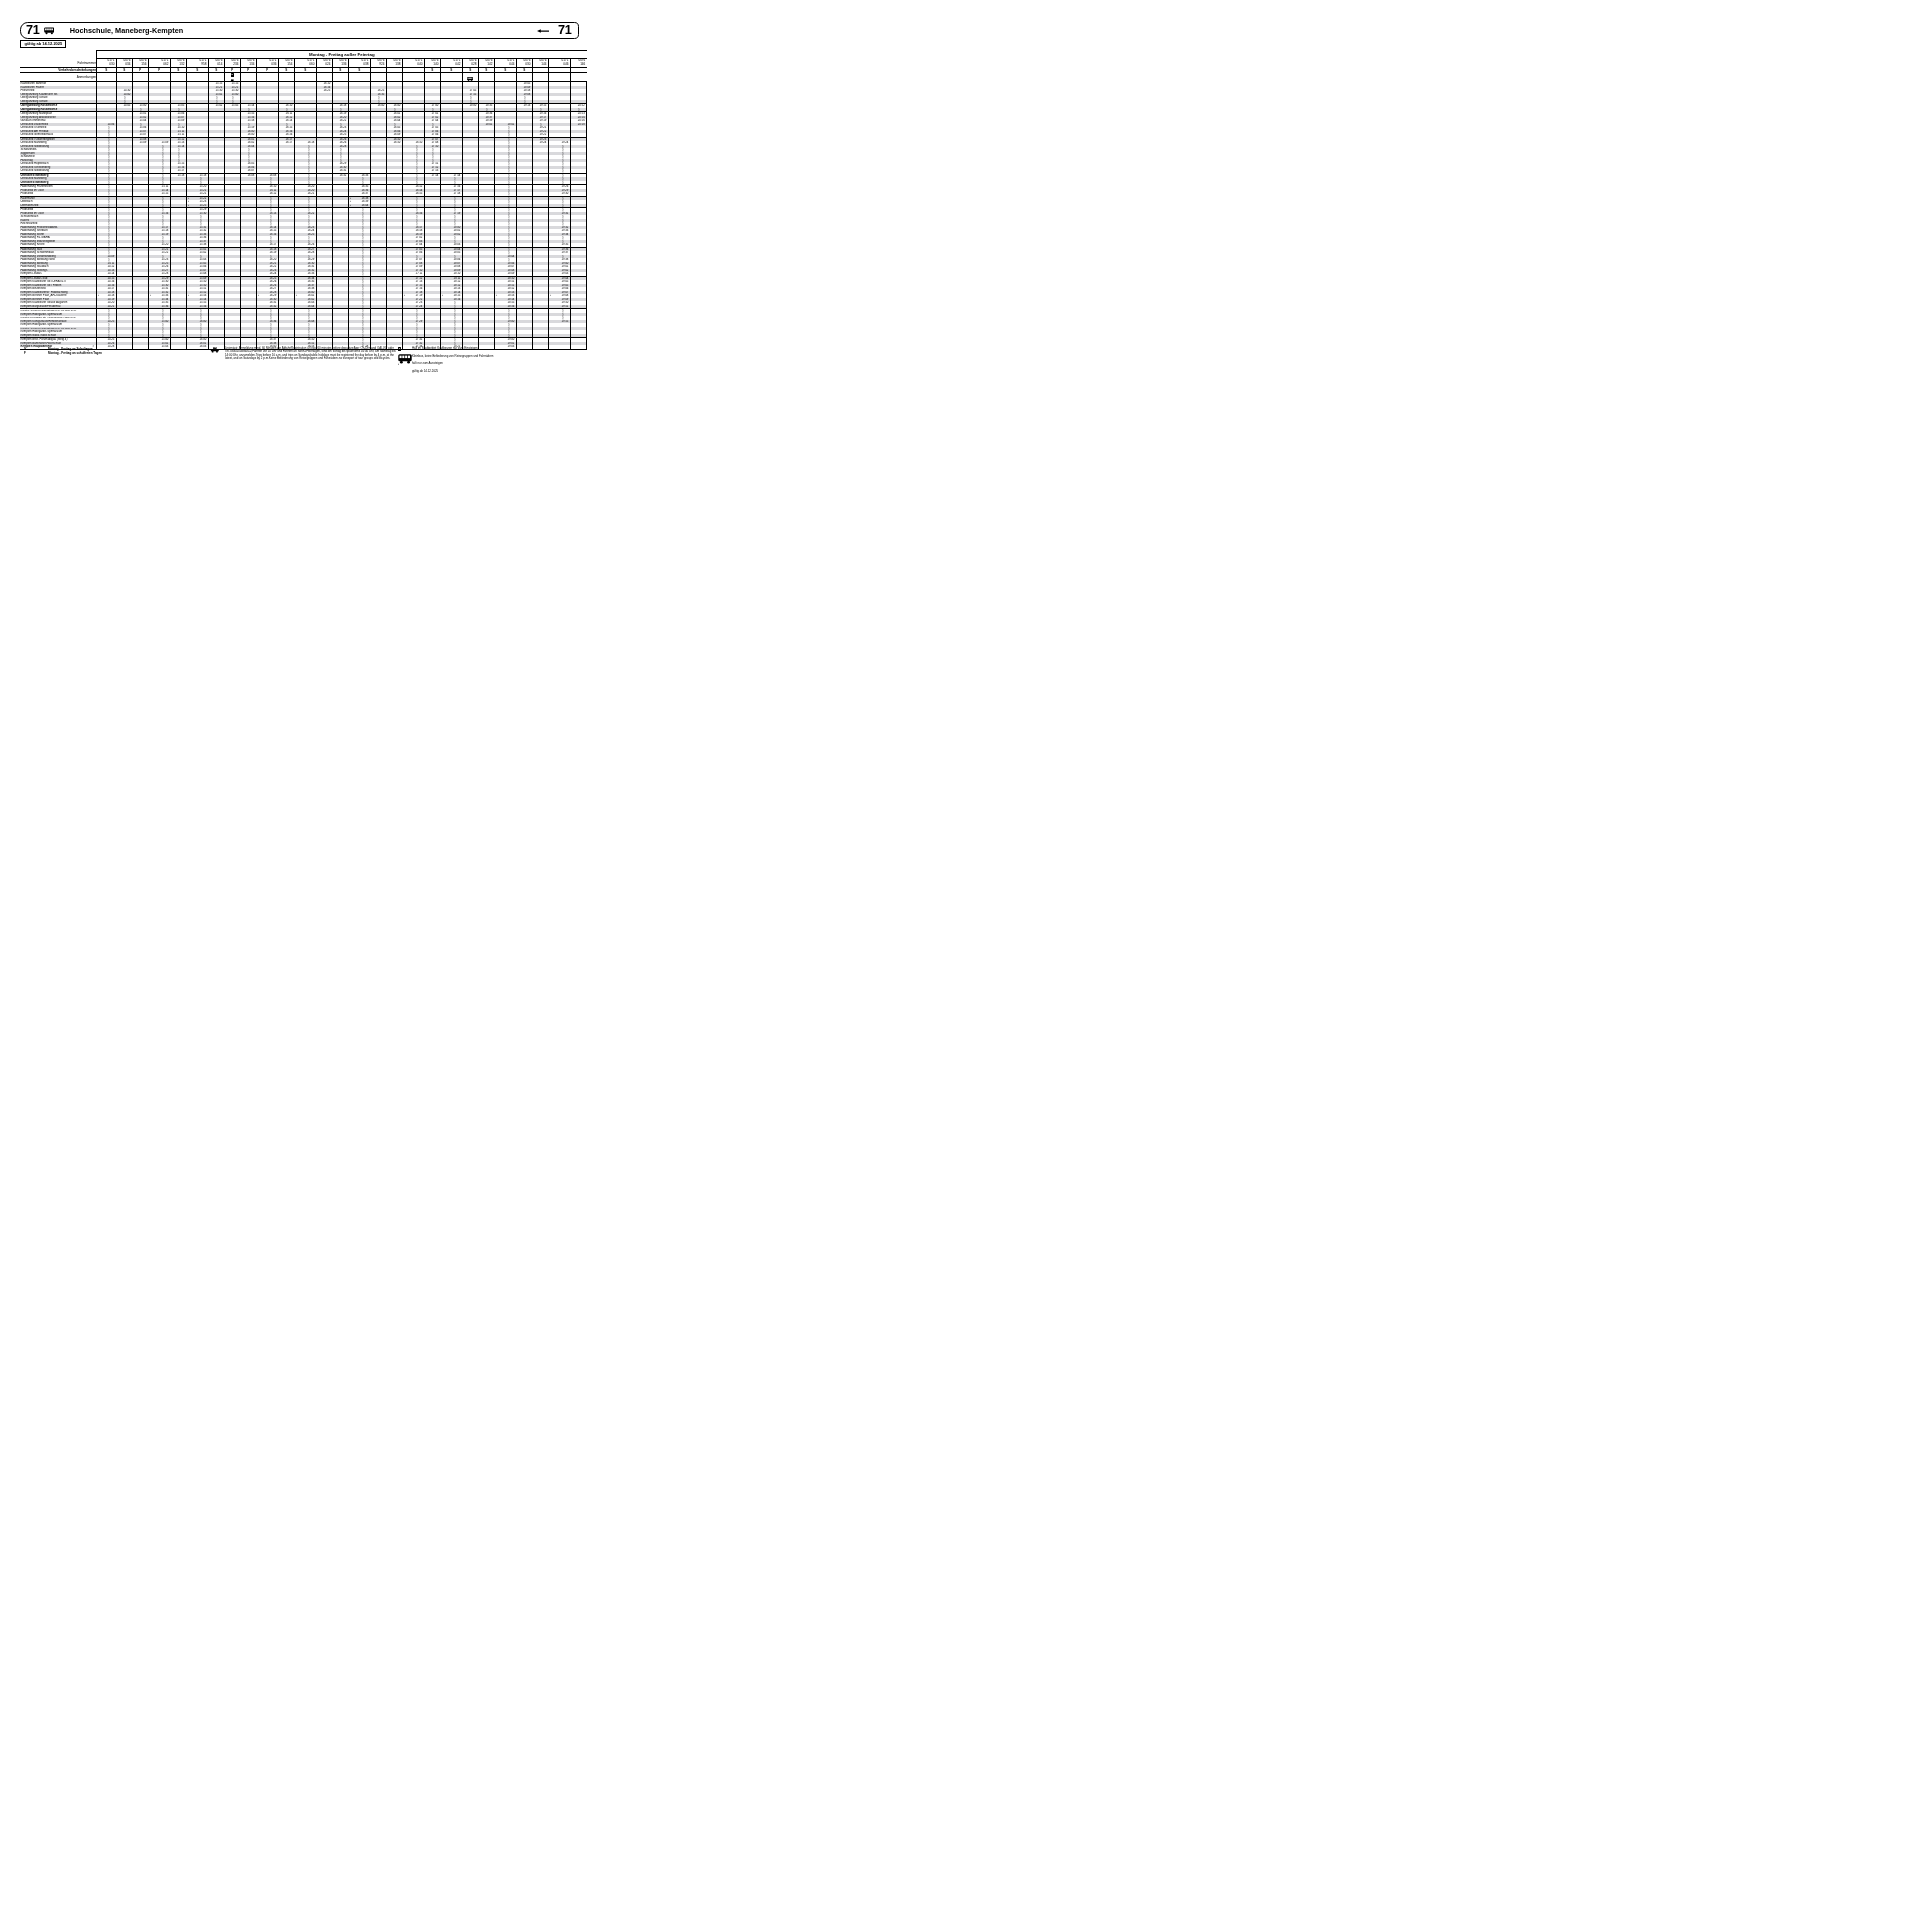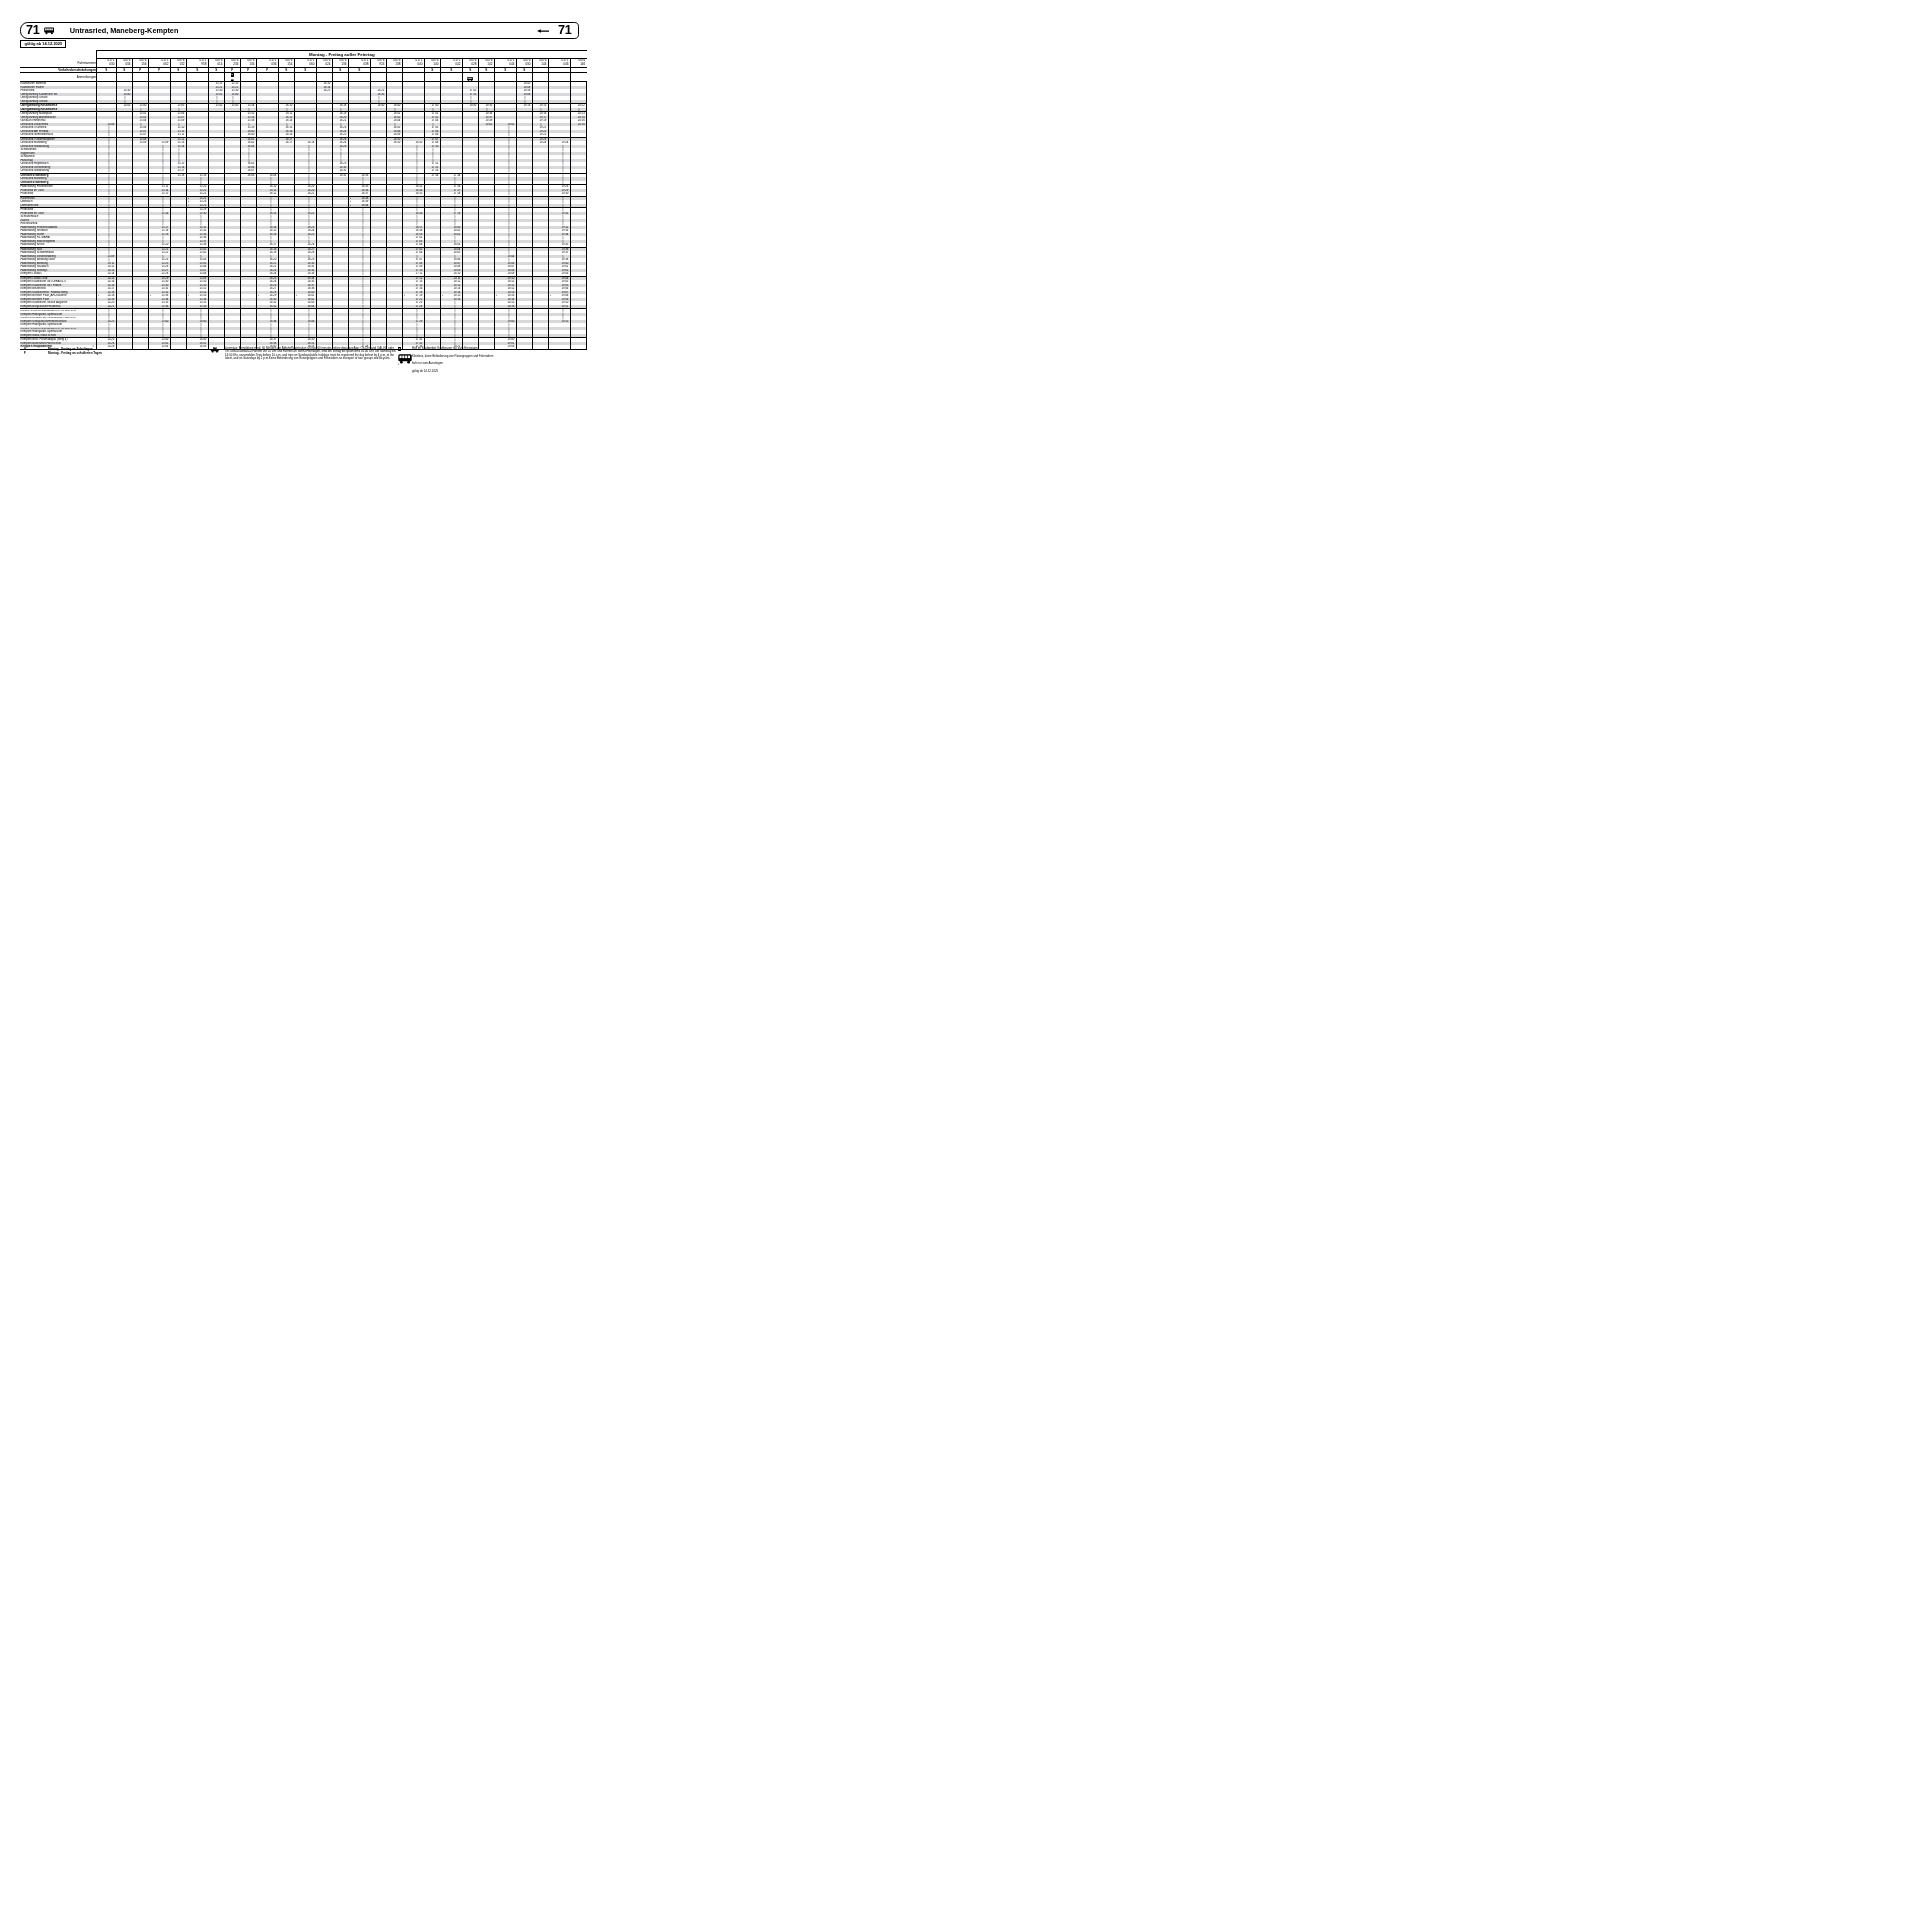--- a/index.html
+++ b/index.html
@@ -72,21 +72,21 @@
     <span class="route-num">71</span>
     <span class="bus-wrap"><svg viewBox="0 0 26 18">
           <rect x="0.5" y="0.5" width="25" height="13" rx="2.8" fill="#000"></rect>
           <rect x="2.8" y="3" width="3.9" height="4.6" fill="#fff"></rect>
           <rect x="8" y="3" width="3.9" height="4.6" fill="#fff"></rect>
           <rect x="13.2" y="3" width="3.9" height="4.6" fill="#fff"></rect>
           <rect x="18.4" y="3" width="3.9" height="4.6" fill="#fff"></rect>
           <circle cx="6.3" cy="15.2" r="2.6" fill="#000"></circle>
           <circle cx="19.7" cy="15.2" r="2.6" fill="#000"></circle>
         </svg></span>
-    <span class="route-title">Untrasried, Maneberg-Kempten</span>
+    <span class="route-title">Hochschule, Maneberg-Kempten</span>
     <span class="band-right">
       <span class="arr-wrap"><svg viewBox="0 0 42 12">
             <path d="M0 6 L13 0 v3.6 h29 v4.8 H13 V12 Z" fill="#000"></path>
           </svg></span>
       <span class="route-num">71</span>
     </span>
   </div>
 
   <div class="valid-box">gültig ab 14.12.2025</div>
 

